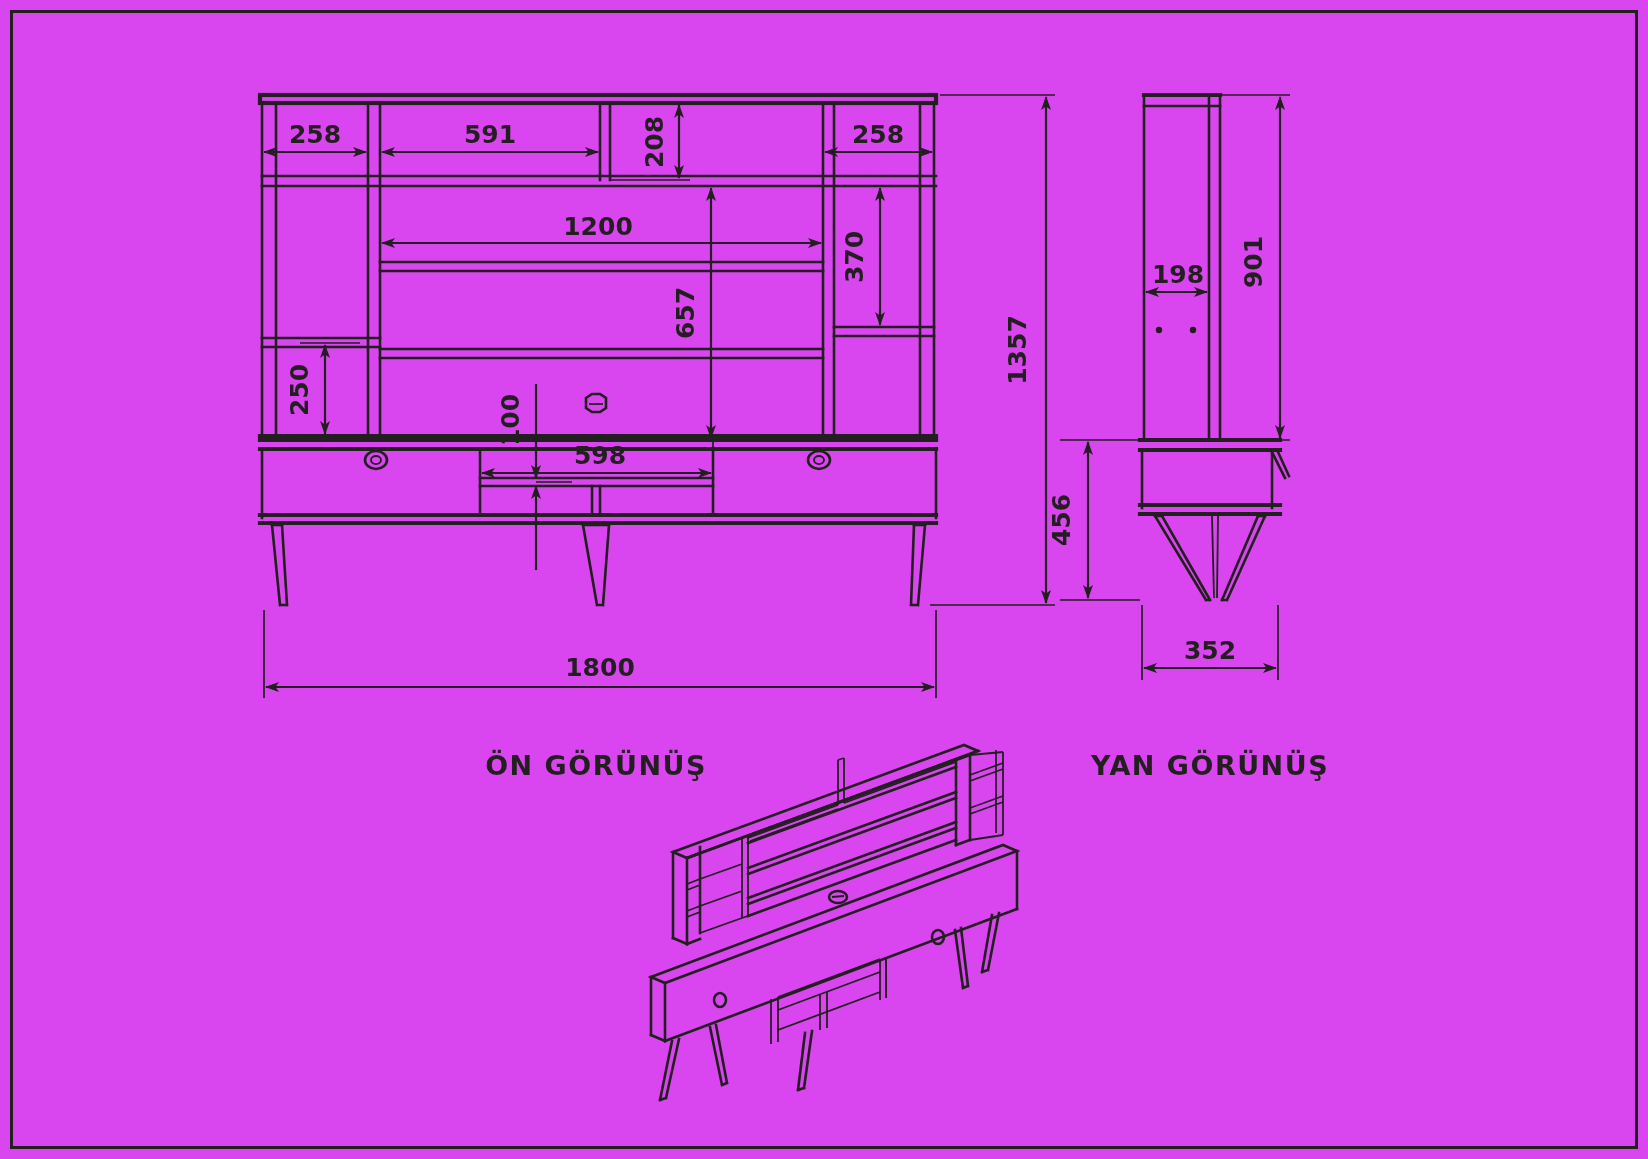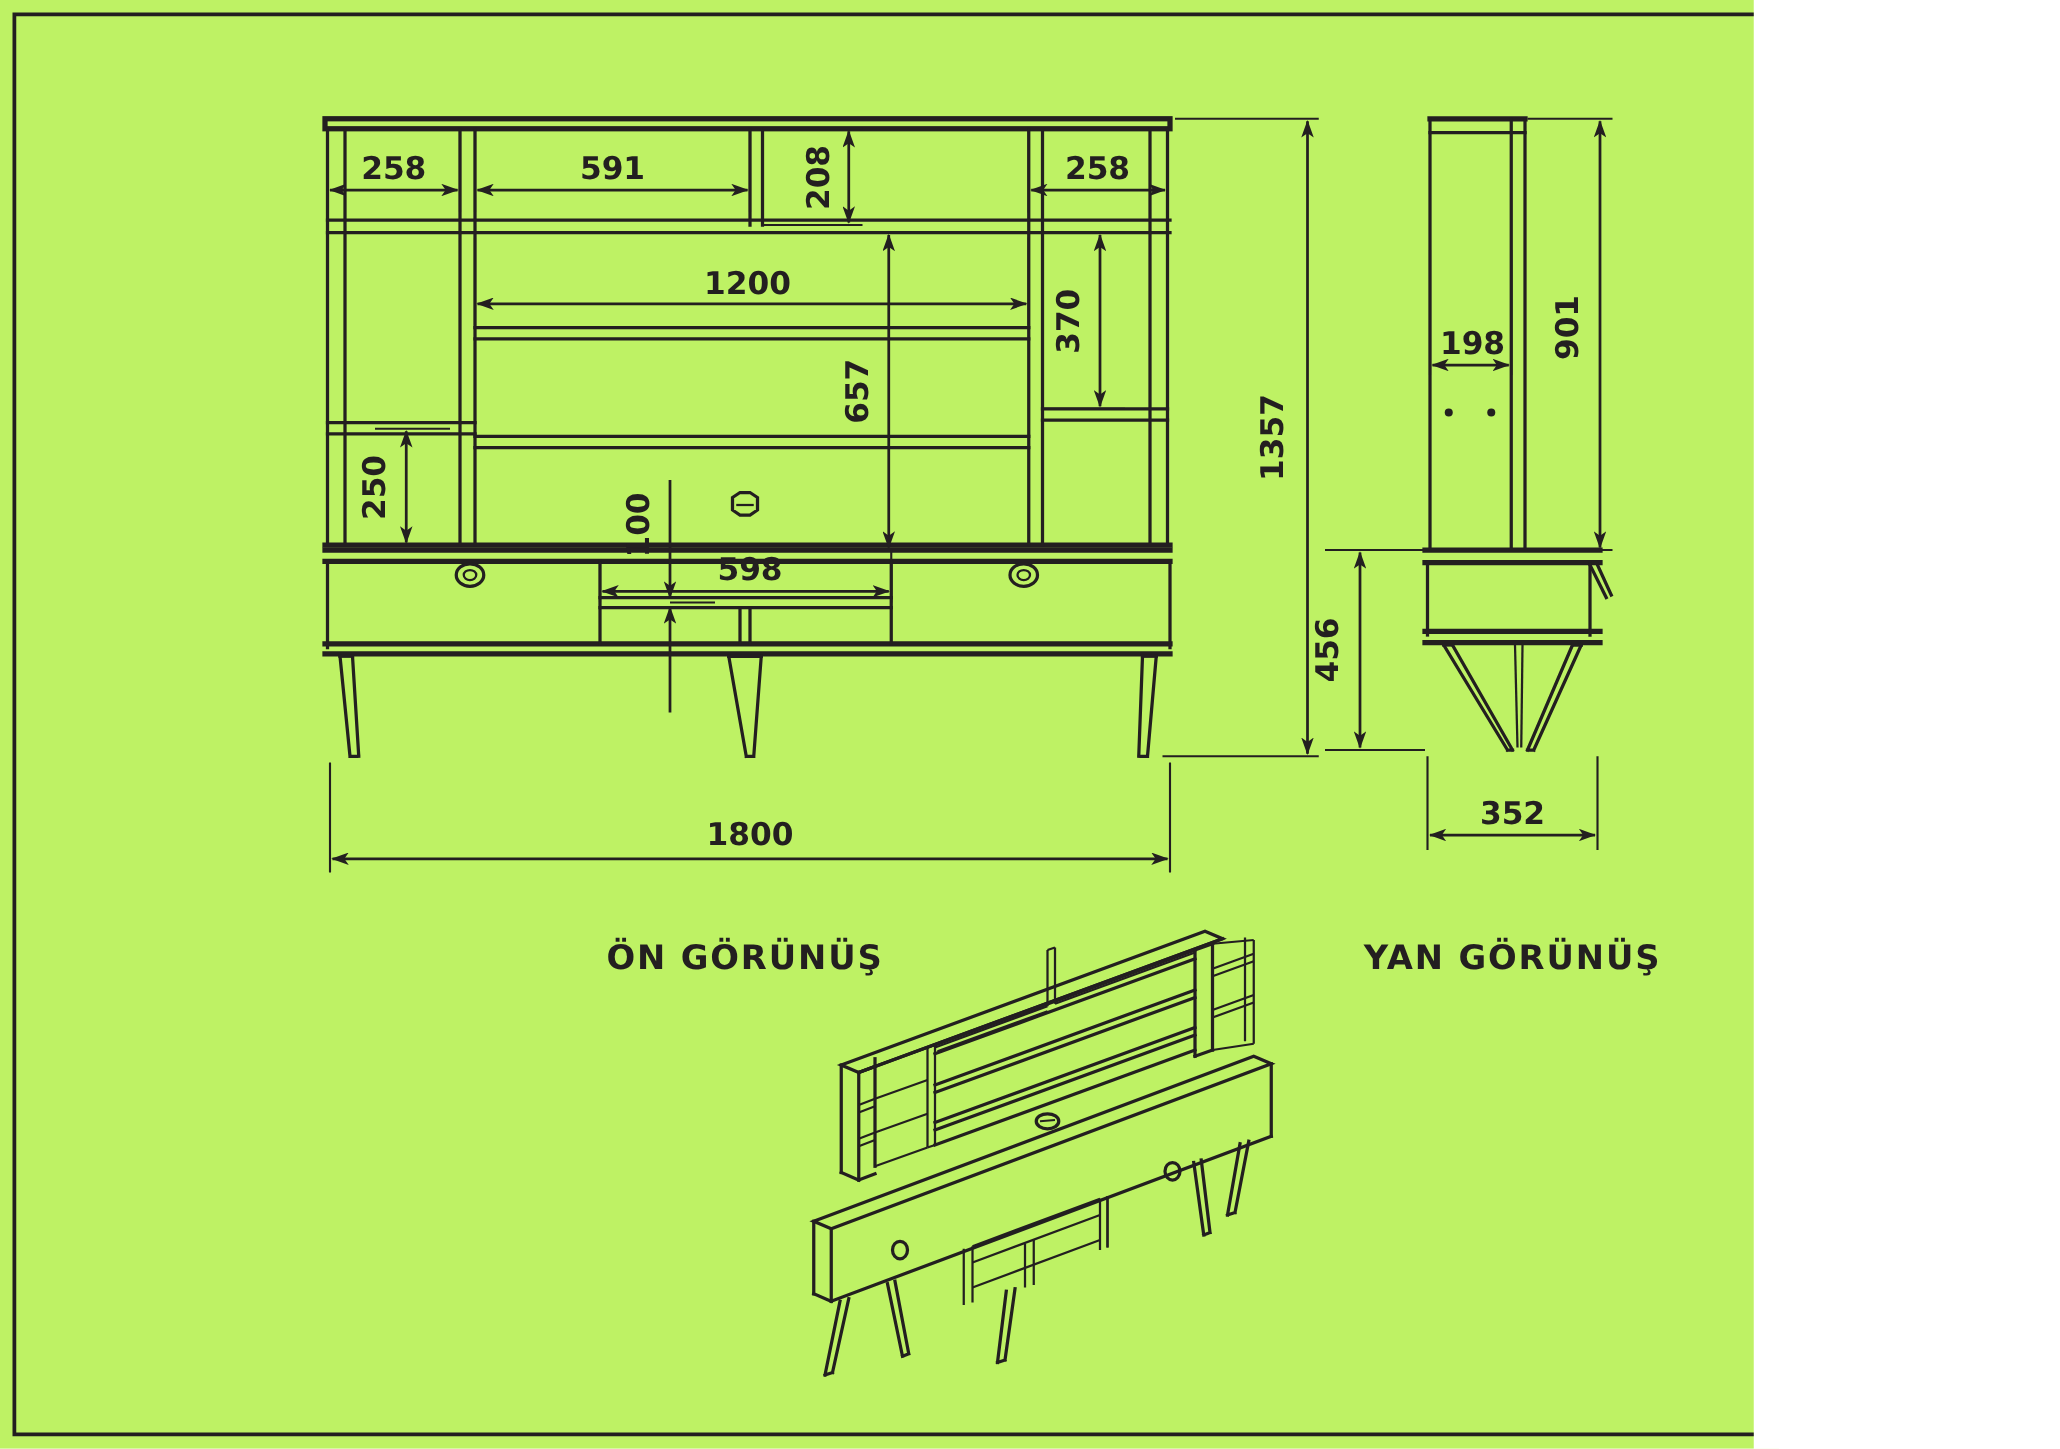--- a/index.html
+++ b/index.html
@@ -5,25 +5,24 @@
   html, body {
     margin: 0;
     padding: 0;
     background: #ffffff;
   }
   body {
     font-family: "Liberation Sans", sans-serif;
   }
   #page {
     position: relative;
-    width: 1372px;
+    width: 1648px;
     height: 1159px;
-    background: #bef264;
+    background: #d946ef;
     overflow: hidden;
-    padding-left: 31px;
   }
   #sheet-border {
     position: absolute;
     left: 10px;
     top: 10px;
     width: 1628px;
     height: 1139px;
     border: 3px solid #231f20;
     box-sizing: border-box;
   }

